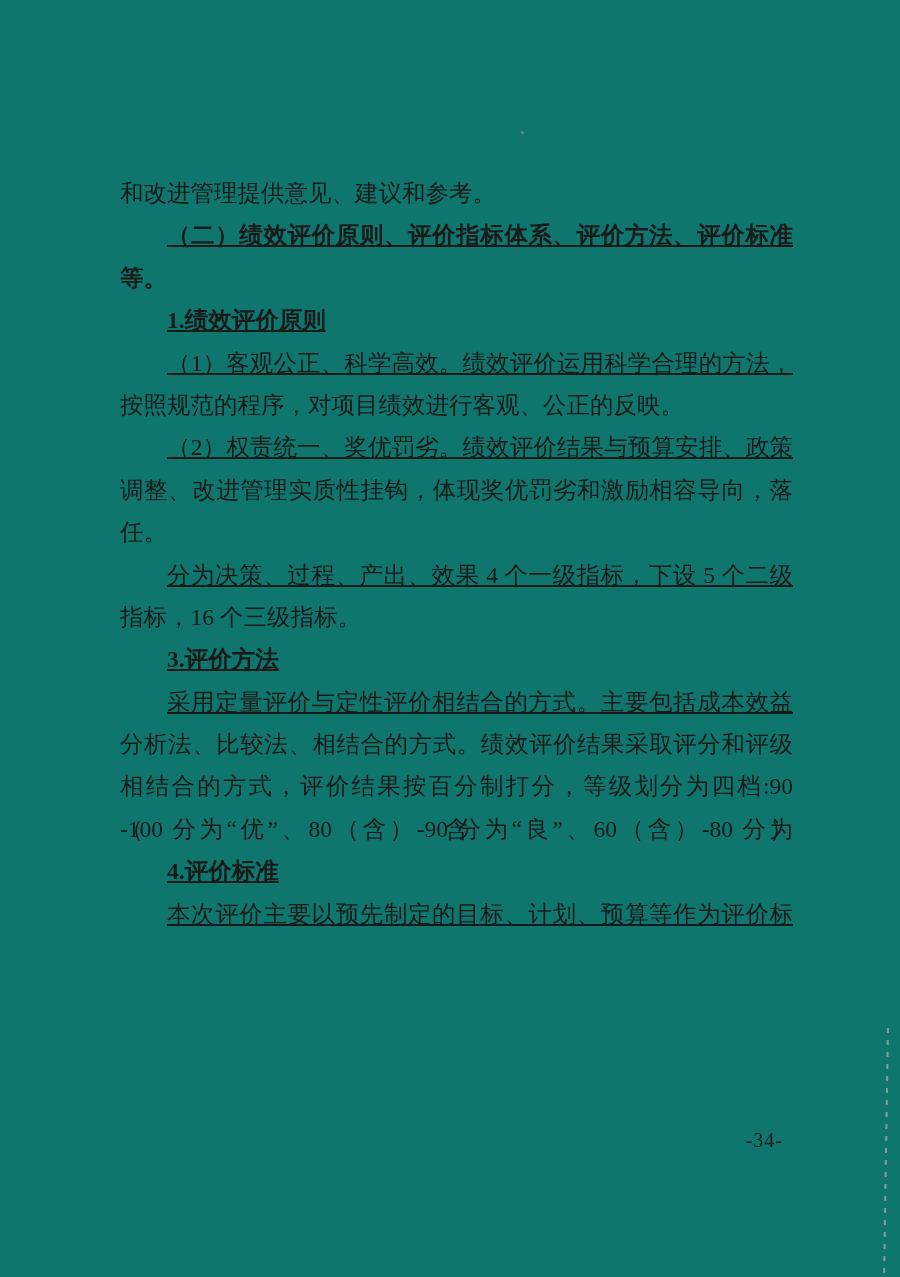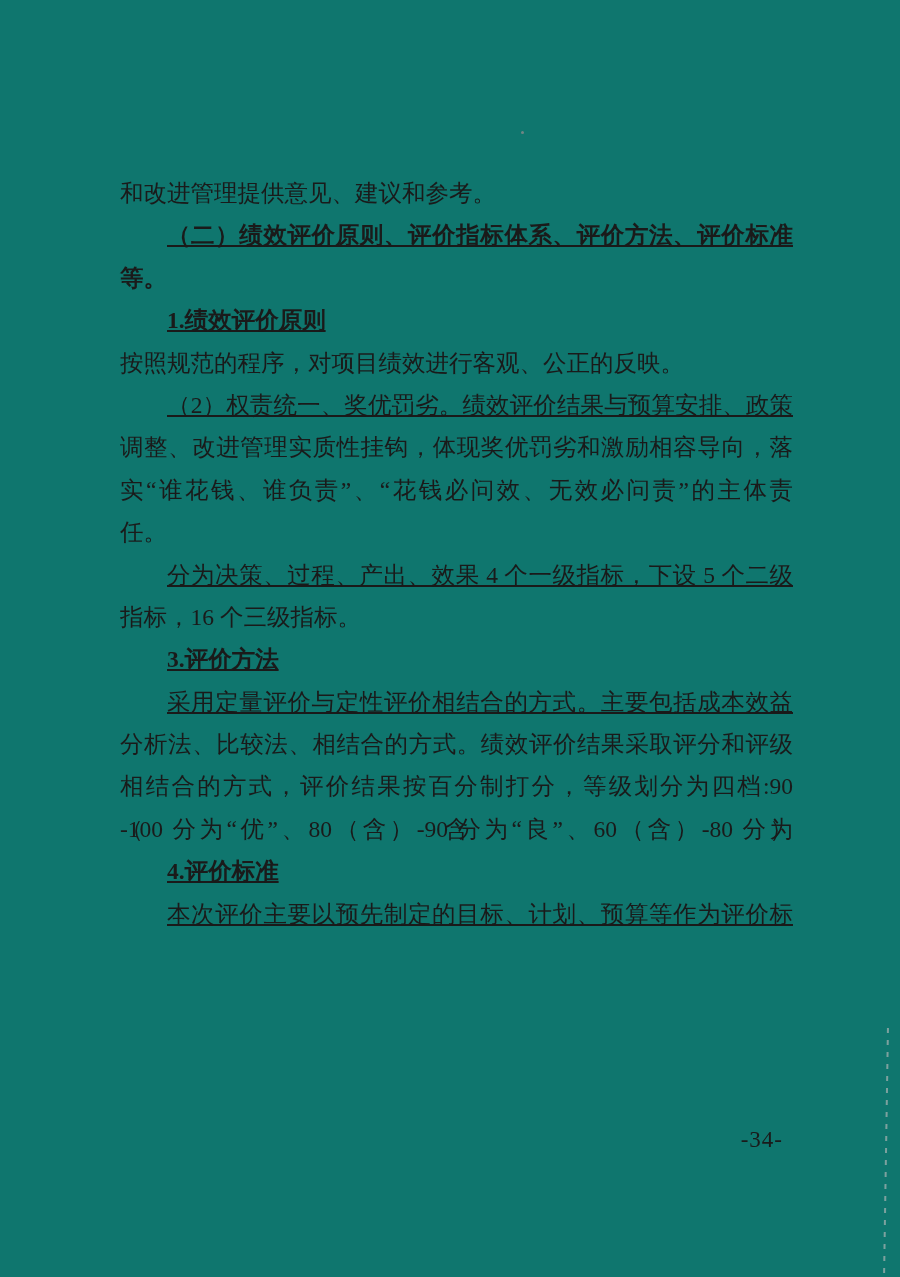--- a/index.html
+++ b/index.html
@@ -38,21 +38,21 @@
     text-decoration: underline;
   }
   .doc-line.justify {
     text-align: justify;
     text-align-last: justify;
   }
   .page-number {
     position: absolute;
     top: 1126px;
     right: 117px;
-    font-size: 23px;
+    font-size: 20px;
     line-height: 28px;
     color: #1a1a1a;
     letter-spacing: 1px;
   }
   .speck {
     position: absolute;
     left: 521px;
     top: 131px;
     width: 3px;
     height: 3px;
@@ -78,24 +78,24 @@
 
 <div class="page">
   <span class="speck"></span>
 
   <div class="content">
 
   <div class="doc-line">和改进管理提供意见、建议和参考。</div>
       <div class="doc-line bold indent justify">（二）绩效评价原则、评价指标体系、评价方法、评价标准</div>
       <div class="doc-line bold">等。</div>
       <div class="doc-line bold indent">1.绩效评价原则</div>
+      <div class="doc-line indent justify">（1）客观公正、科学高效。绩效评价运用科学合理的方法，</div>
       <div class="doc-line">按照规范的程序，对项目绩效进行客观、公正的反映。</div>
       <div class="doc-line indent justify">（2）权责统一、奖优罚劣。绩效评价结果与预算安排、政策</div>
       <div class="doc-line justify">调整、改进管理实质性挂钩，体现奖优罚劣和激励相容导向，落</div>
-      <div class="doc-line justify">实“谁花钱、谁负责”、“花钱必问效、无效必问责”的主体责</div>
       <div class="doc-line">任。</div>
       <div class="doc-line indent justify">分为决策、过程、产出、效果 4 个一级指标，下设 5 个二级</div>
       <div class="doc-line">指标，16 个三级指标。</div>
       <div class="doc-line bold indent">3.评价方法</div>
       <div class="doc-line indent justify">采用定量评价与定性评价相结合的方式。主要包括成本效益</div>
       <div class="doc-line justify">分析法、比较法、相结合的方式。绩效评价结果采取评分和评级</div>
       <div class="doc-line justify">相结合的方式，评价结果按百分制打分，等级划分为四档:90（含）</div>
       <div class="doc-line justify">-100 分为“优”、80（含）-90 分为“良”、60（含）-80 分为</div>
       <div class="doc-line bold indent">4.评价标准</div>
       <div class="doc-line indent justify">本次评价主要以预先制定的目标、计划、预算等作为评价标</div>

